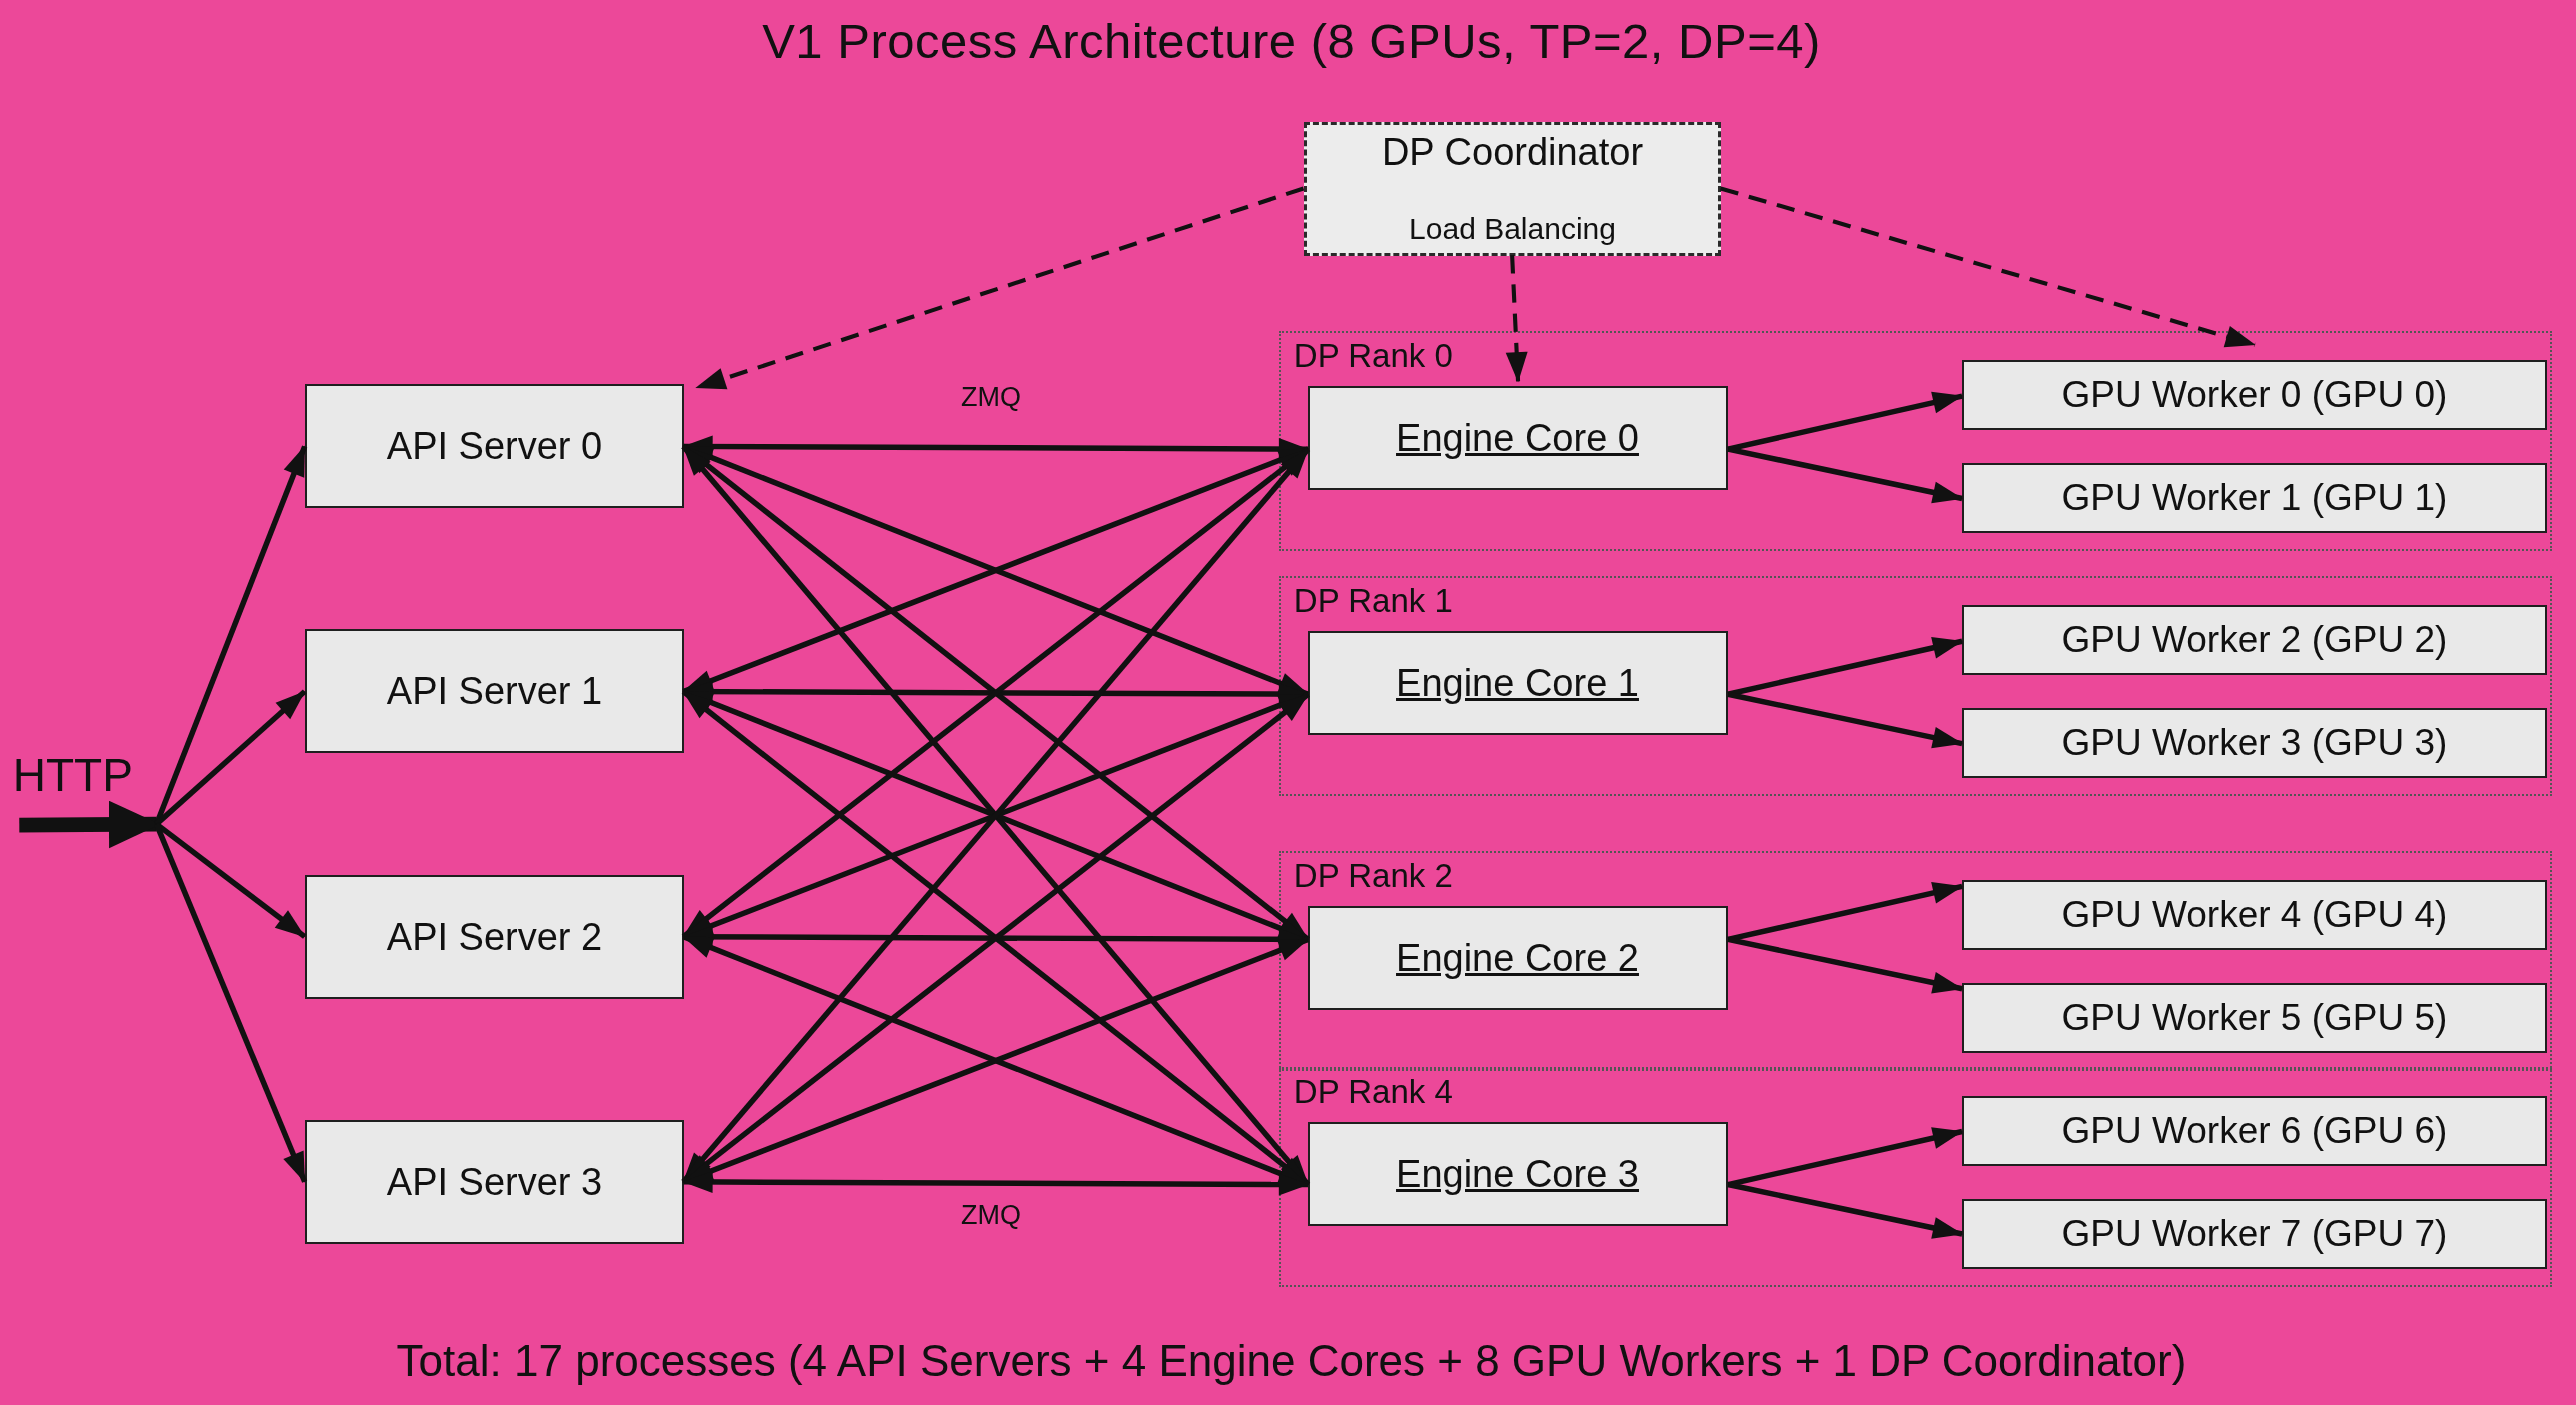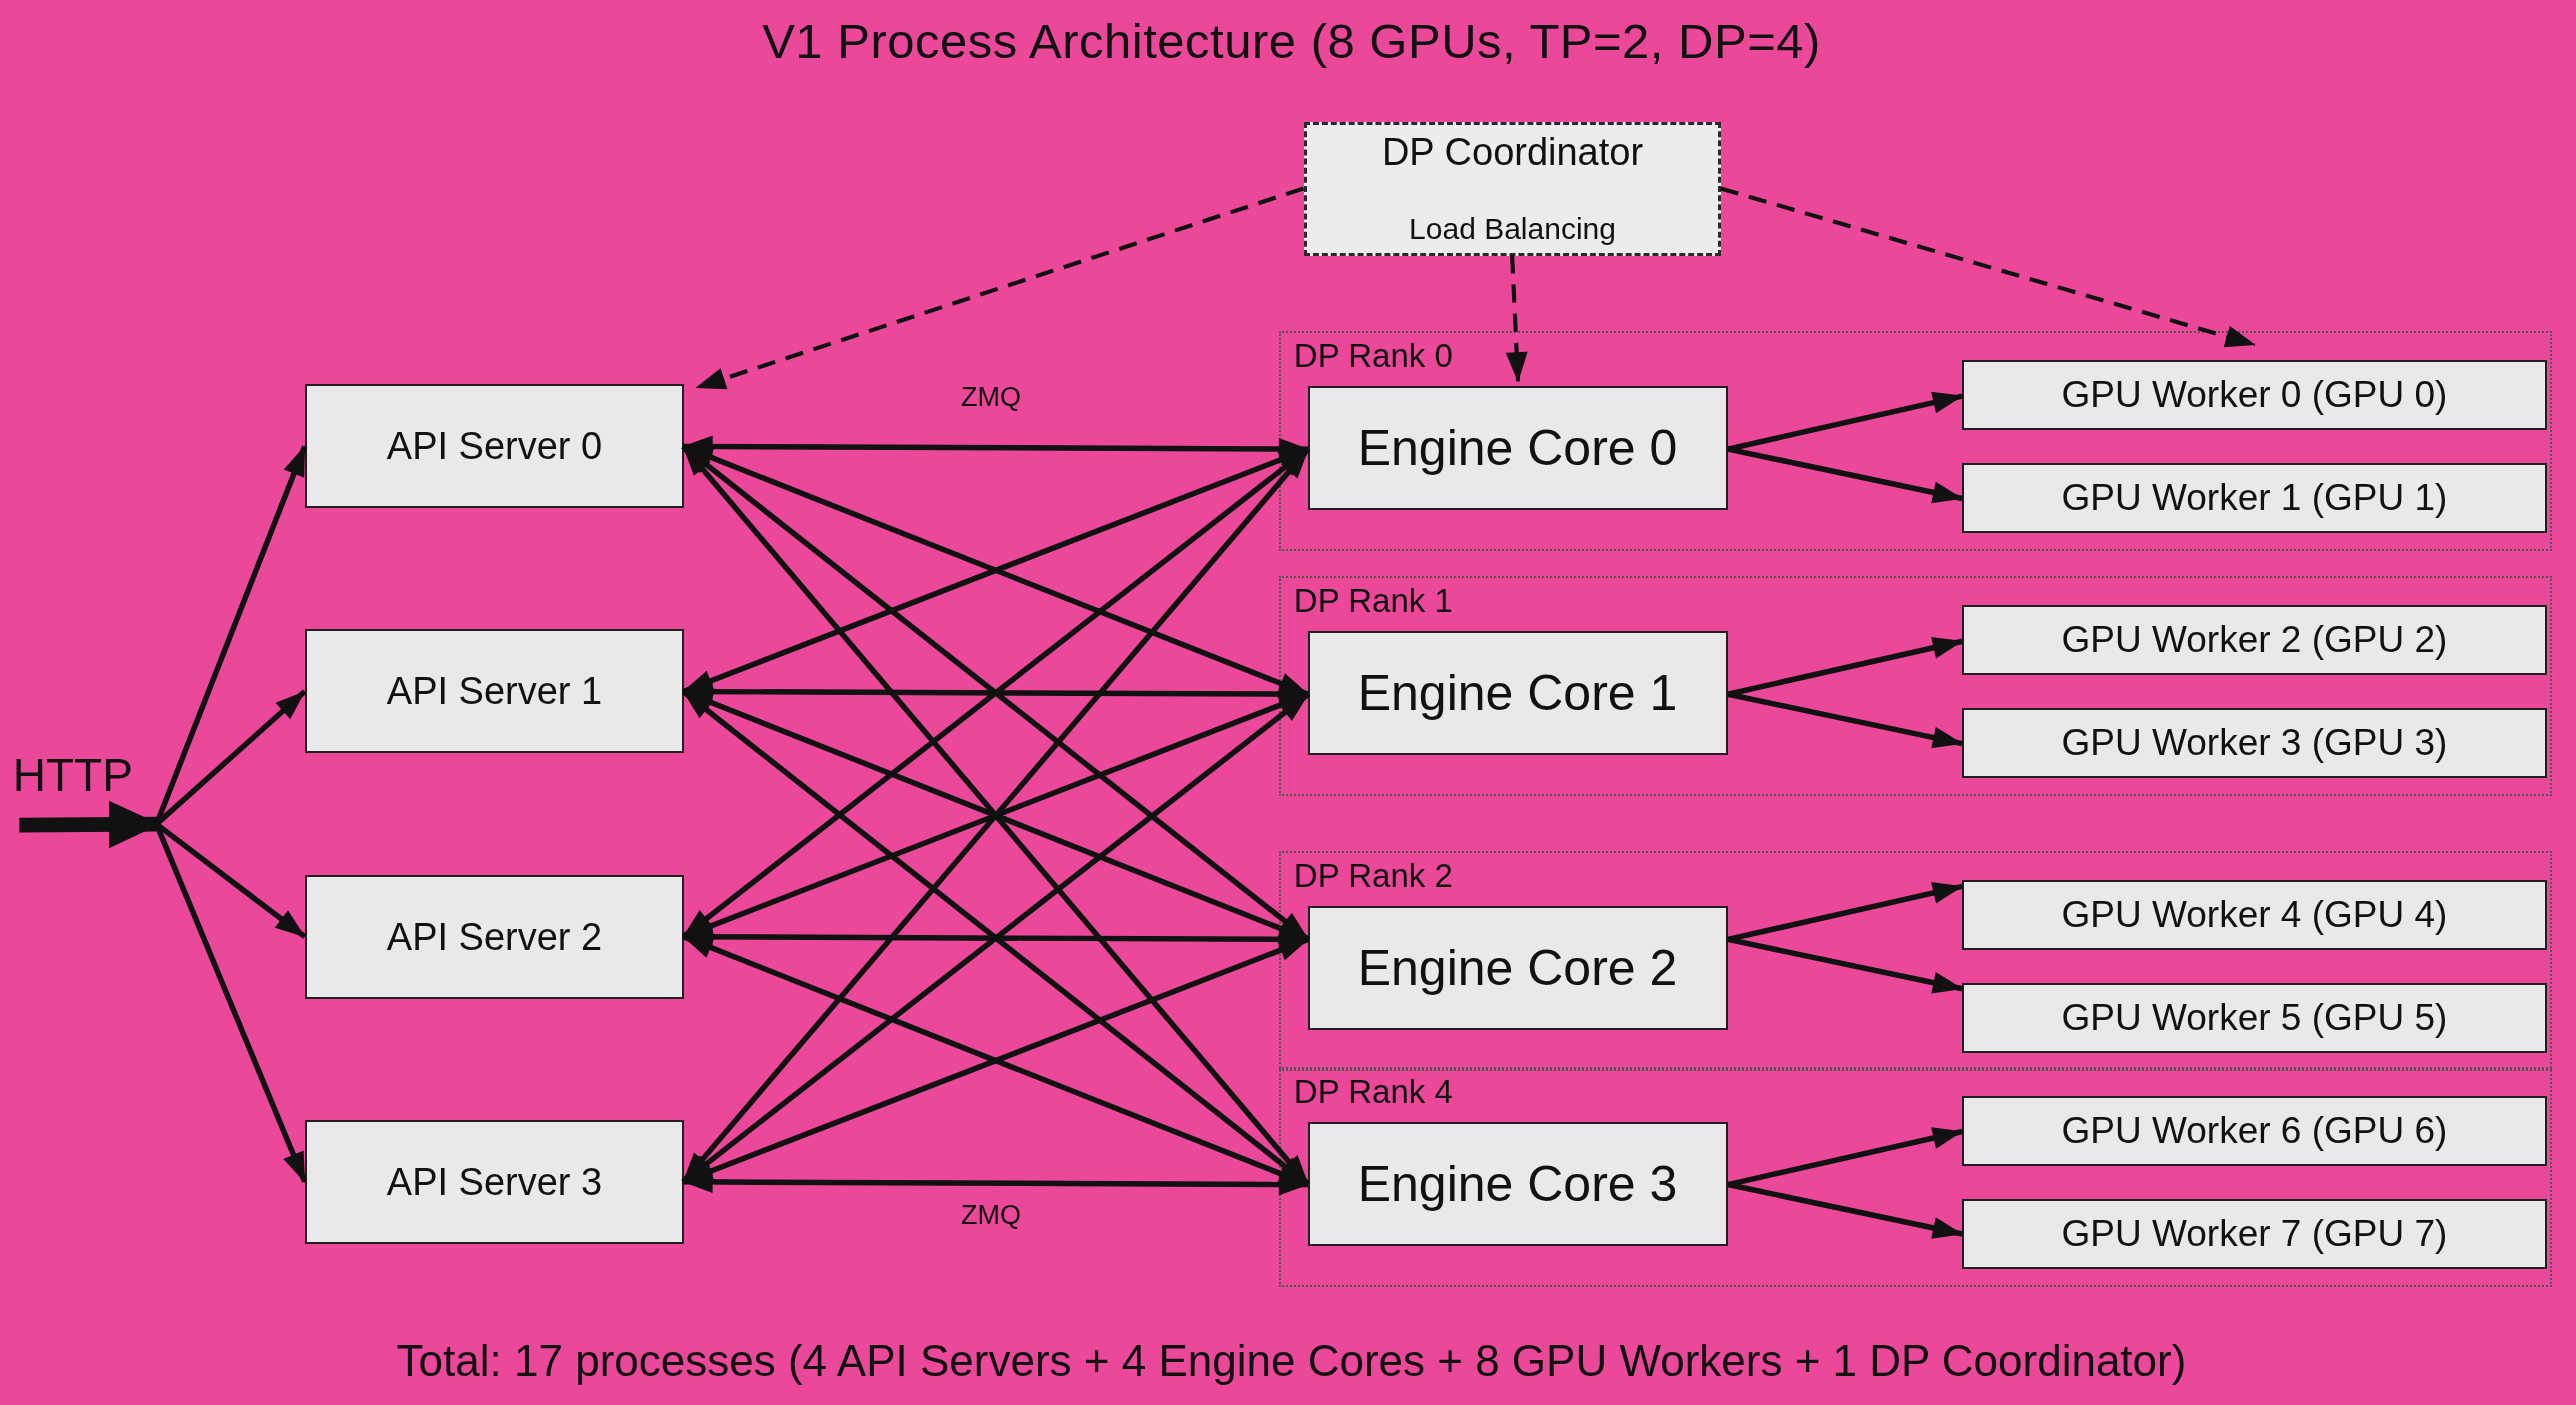--- a/index.html
+++ b/index.html
@@ -13,21 +13,21 @@
   .api{left:305px;width:379px;height:124px;font-size:38px;}
   .api-0{top:384px}.api-1{top:629px}.api-2{top:875px}.api-3{top:1120px}
 
   .coordinator{left:1304px;top:122px;width:417px;height:134px;border:3.7px dashed #2a2a2a;background:#ececec;flex-direction:column;gap:36px;}
   .co-title{font-size:38px;line-height:1.15;}
   .co-sub{font-size:30px;line-height:1.2;}
 
   .rank{position:absolute;left:1279px;width:1273px;height:220px;border:2.7px dotted #555;box-sizing:border-box;background:transparent;}
   .rank-0{top:331px}.rank-1{top:576px}.rank-2{top:851px}.rank-3{top:1067px}
   .rank-label{position:absolute;left:12.8px;top:3.7px;font-size:33px;}
-  .engine{left:26.5px;top:53px;width:420px;height:124px;font-size:50px;}
+  .engine{left:26.5px;top:53px;width:420px;height:104px;font-size:38px;text-decoration:underline;}
   .worker{left:681px;width:585px;height:70px;font-size:37px;}
   .w0{top:27.4px}.w1{top:130px}
 
   .http-label{position:absolute;left:12.8px;top:748px;font-size:46px;}
   .anchor{position:absolute;width:1.8px;height:1.8px;}
   .http-start{left:18.3px;top:824px;}
   .http-junction{left:156px;top:823px;}
 
   .zmq{position:absolute;font-size:27px;}
   .zmq-top{left:961px;top:382px;}

